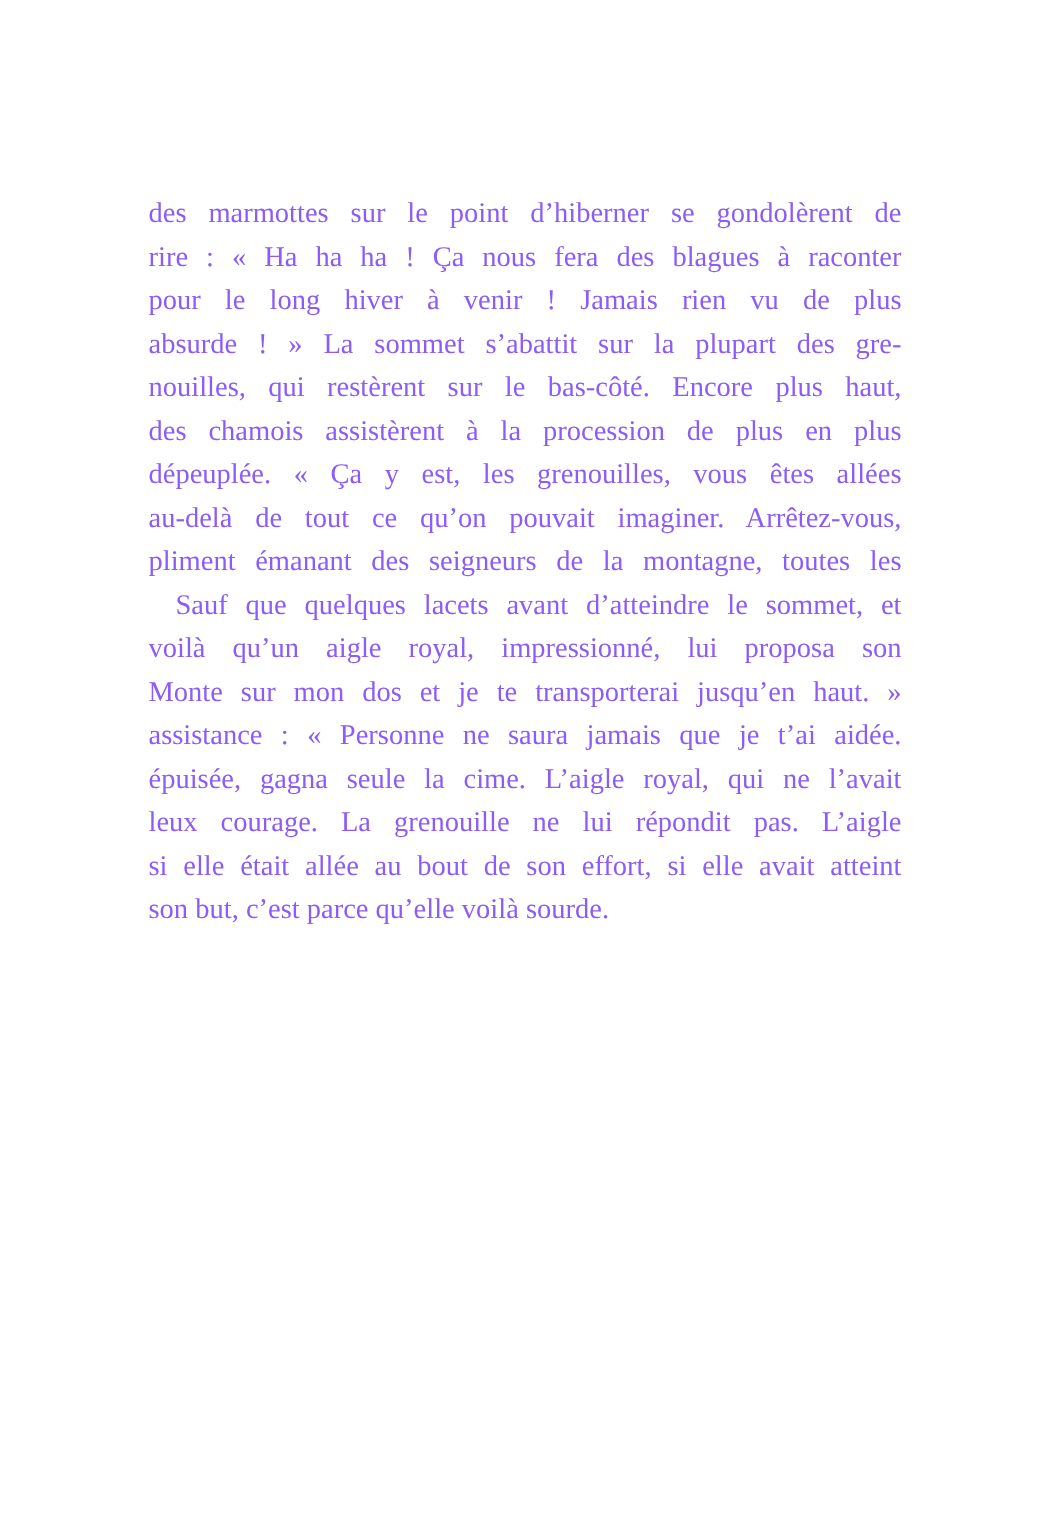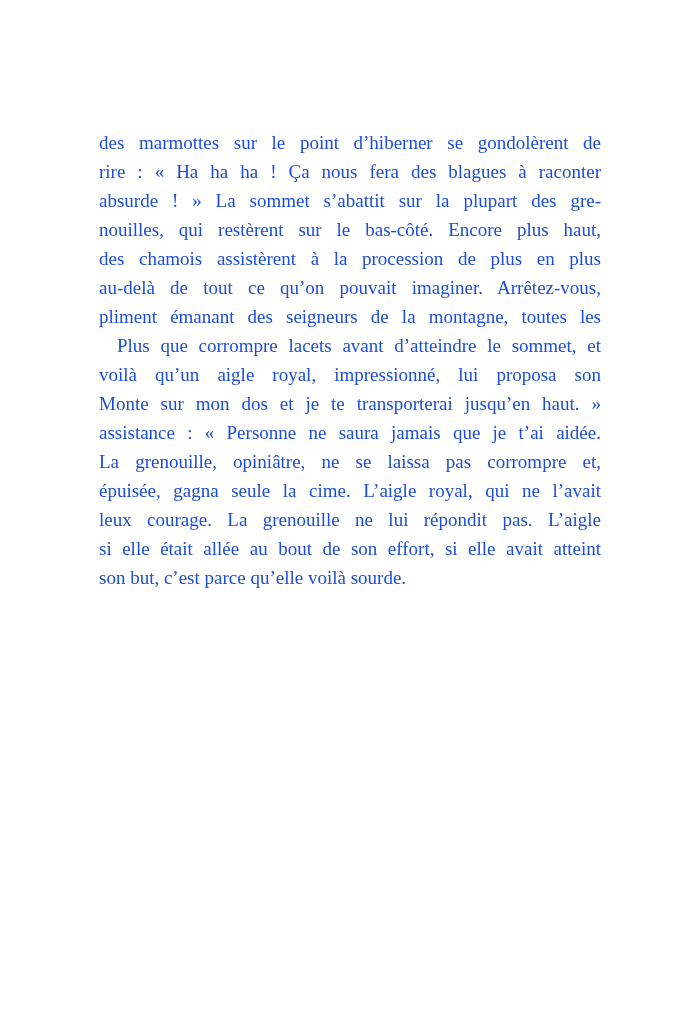--- a/index.html
+++ b/index.html
@@ -35,31 +35,32 @@
     text-align-last: left;
   }
   .line.indent {
     text-indent: 18px;
   }
 </style>
 </head>
 <body>
 
 <div class="page">
-  <div class="text-block" style="color: #1d4ed8;">
+  <div class="text-block" style="color: #8b5cf6;">
       <div class="line">des marmottes sur le point d’hiberner se gondolèrent de</div>
       <div class="line">rire : « Ha ha ha ! Ça nous fera des blagues à raconter</div>
+      <div class="line">pour le long hiver à venir ! Jamais rien vu de plus</div>
       <div class="line">absurde ! » La sommet s’abattit sur la plupart des gre-</div>
       <div class="line">nouilles, qui restèrent sur le bas-côté. Encore plus haut,</div>
       <div class="line">des chamois assistèrent à la procession de plus en plus</div>
+      <div class="line">dépeuplée. « Ça y est, les grenouilles, vous êtes allées</div>
       <div class="line">au-delà de tout ce qu’on pouvait imaginer. Arrêtez-vous,</div>
       <div class="line">pliment émanant des seigneurs de la montagne, toutes les</div>
-      <div class="line indent">Plus que corrompre lacets avant d’atteindre le sommet, et</div>
+      <div class="line indent">Sauf que quelques lacets avant d’atteindre le sommet, et</div>
       <div class="line">voilà qu’un aigle royal, impressionné, lui proposa son</div>
       <div class="line">Monte sur mon dos et je te transporterai jusqu’en haut. »</div>
       <div class="line">assistance : « Personne ne saura jamais que je t’ai aidée.</div>
-      <div class="line">La grenouille, opiniâtre, ne se laissa pas corrompre et,</div>
       <div class="line">épuisée, gagna seule la cime. L’aigle royal, qui ne l’avait</div>
       <div class="line">leux courage. La grenouille ne lui répondit pas. L’aigle</div>
       <div class="line">si elle était allée au bout de son effort, si elle avait atteint</div>
       <div class="line last">son but, c’est parce qu’elle voilà sourde.</div>
     </div>
 </div>
 
 </body></html>

